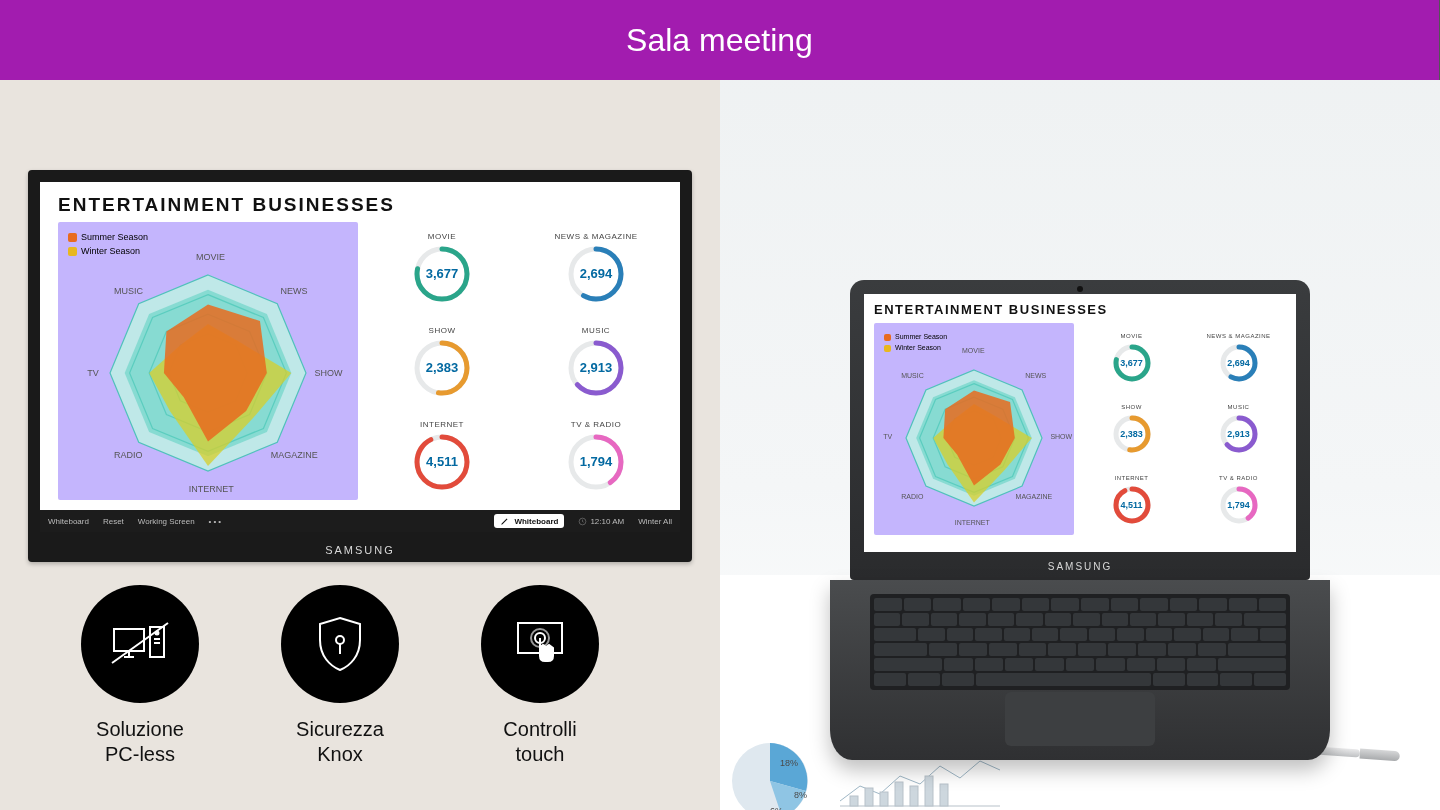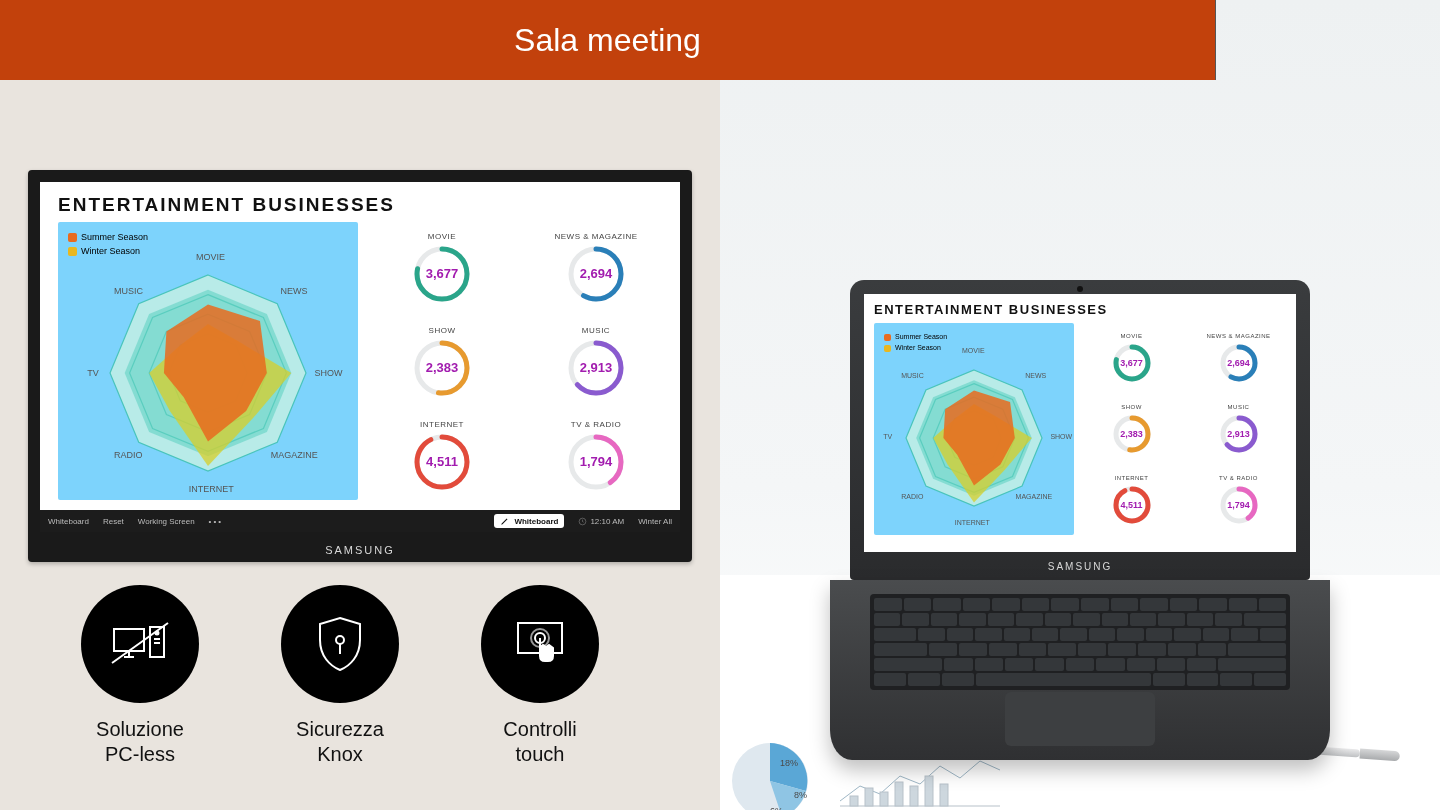--- a/index.html
+++ b/index.html
@@ -1,42 +1,42 @@
 <!DOCTYPE html>
 <html><head>
 <meta charset="utf-8">
 <style>
   * { box-sizing: border-box; margin: 0; padding: 0; }
   html, body { width: 1440px; height: 810px; font-family: "Helvetica Neue", Arial, sans-serif; overflow: hidden; }
   .root { width: 1440px; height: 810px; position: relative; display: flex; }
-  .header { position: absolute; top: 0; left: 0; width: 1216px; height: 80px; background: #c2410c; display: flex; z-index: 5; }
+  .header { position: absolute; top: 0; left: 0; width: 1440px; height: 80px; background: #a21caf; display: flex; z-index: 5; }
   .header .half { flex: 1; display: flex; align-items: center; justify-content: center; color: #fff; font-size: 32px; font-weight: 400; }
   .header .divider { width: 1px; background: #555; }
   .panel { position: relative; width: 720px; height: 810px; padding-top: 80px; }
   .panel.left { background: #e9e4de; }
   .panel.right { background: linear-gradient(180deg, #eef1f2 0%, #f4f6f7 60%, #ffffff 100%); }
   .panel.right::after { content:""; position:absolute; left:0; top:575px; width:720px; height:235px; background:#ffffff; }
 
   
   .big-display { position: absolute; left: 28px; top: 170px; width: 664px; height: 392px; background: #111; border: 12px solid #1a1a1a; border-bottom-width: 30px; border-radius: 4px; box-shadow: 0 2px 4px rgba(0,0,0,.25); }
   .big-display .brand { position:absolute; bottom:-24px; left:0; right:0; text-align:center; color:#d8d8d8; font-size:11px; letter-spacing:2px; }
   .big-screen { position:absolute; inset:0; background:#fff; overflow:hidden; }
   .dashboard { position:absolute; inset:0; padding: 12px 18px 30px 18px; }
   .dash-title { font-size: 19px; font-weight: 700; letter-spacing: 2px; color:#111; }
   .dash-body { display:flex; height: calc(100% - 30px); margin-top:6px; gap:18px; }
-  .radar-card { flex:0 0 300px; background:#7dd3fc; border-radius:2px; padding:8px 10px; position:relative; }
+  .radar-card { flex:0 0 300px; background:#c4b5fd; border-radius:2px; padding:8px 10px; position:relative; }
   .legend { font-size:9px; line-height:14px; }
   .legend .sw { display:inline-block; width:9px; height:9px; border-radius:2px; margin-right:4px; vertical-align:middle; }
   .radar-wrap { position:absolute; left:50%; top:55%; transform:translate(-50%,-50%); }
   .radar-label { position:absolute; font-size:9px; color:#555; white-space:nowrap; }
   .metrics { flex:1; display:grid; grid-template-columns:1fr 1fr; grid-template-rows:repeat(3,1fr); gap:4px 22px; }
   .metric { display:flex; flex-direction:column; align-items:center; justify-content:center; }
   .metric .mlabel { font-size:8px; letter-spacing:.5px; color:#444; margin-bottom:4px; text-align:center; }
   .donut { width:58px; height:58px; position:relative; }
-  .donut .val { position:absolute; inset:0; display:flex; align-items:center; justify-content:center; font-size:13px; font-weight:700; color:#a21caf; }
+  .donut .val { position:absolute; inset:0; display:flex; align-items:center; justify-content:center; font-size:13px; font-weight:700; color:#0369a1; }
   .taskbar { position:absolute; left:0; right:0; bottom:0; height:22px; background:#1c1c1c; display:flex; align-items:center; padding:0 8px; gap:14px; color:#bbb; font-size:8px; }
   .taskbar .more { letter-spacing:2px; }
   .taskbar .spacer { flex:1; }
   .taskbar .wb-btn { background:#fff; color:#111; border-radius:3px; padding:2px 6px; display:flex; align-items:center; gap:4px; font-weight:600; }
   .taskbar .time { display:flex; align-items:center; gap:3px; }
 
   
   .features { position:absolute; left:70px; top:585px; display:flex; gap:60px; }
   .feature { display:flex; flex-direction:column; align-items:center; width:140px; }
   .badge { width:118px; height:118px; border-radius:50%; background:#000; display:flex; align-items:center; justify-content:center; margin-bottom:14px; }

